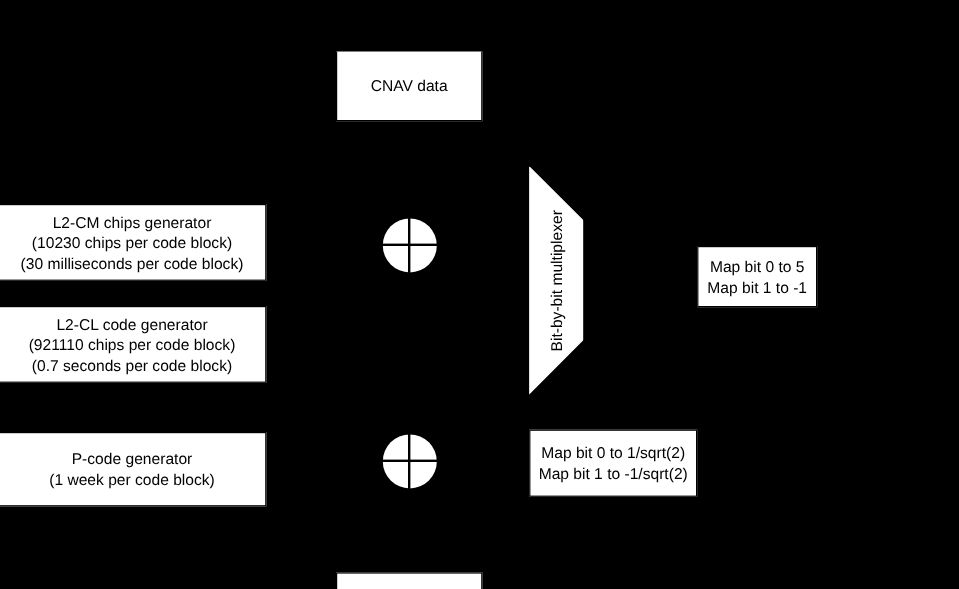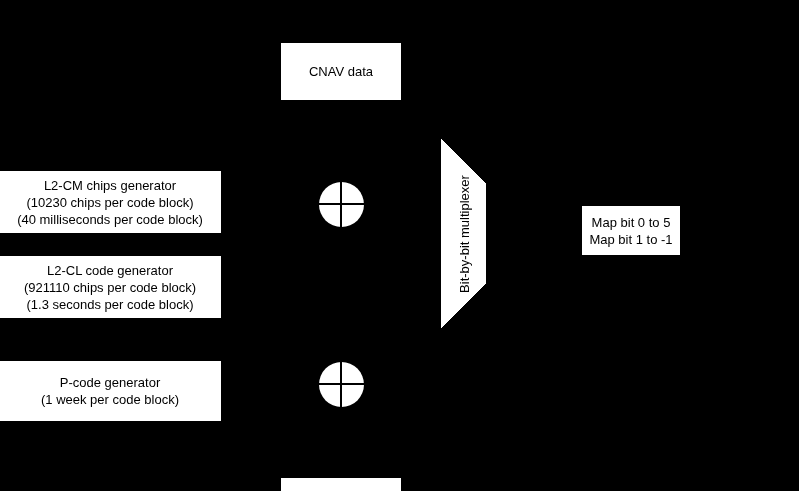--- a/index.html
+++ b/index.html
@@ -108,27 +108,27 @@
 
 <div id="canvas">
 
   <div class="box" id="box-cnav">
     <span class="line">CNAV data</span>
   </div>
 
   <div class="box" id="box-l2cm">
     <span class="line">L2-CM chips generator</span>
     <span class="line">(10230 chips per code block)</span>
-    <span class="line">(40 milliseconds per code block)</span>
+    <span class="line">(30 milliseconds per code block)</span>
   </div>
 
   <div class="box" id="box-l2cl">
     <span class="line">L2-CL code generator</span>
     <span class="line">(921110 chips per code block)</span>
-    <span class="line">(1.3 seconds per code block)</span>
+    <span class="line">(0.7 seconds per code block)</span>
   </div>
 
   <div class="box" id="box-pcode">
     <span class="line">P-code generator</span>
     <span class="line">(1 week per code block)</span>
   </div>
 
   <div class="xor" id="xor-upper"></div>
 
   <div class="xor" id="xor-lower"></div>
@@ -138,18 +138,22 @@
       <polygon points="0,0 45,45 45,144 0,189" fill="#ffffff" stroke="#ffffff" stroke-width="1"></polygon>
     </svg>
     <span class="mux-label">Bit-by-bit multiplexer</span>
   </div>
 
   <div class="box" id="box-map-one">
     <span class="line">Map bit 0 to 5</span>
     <span class="line">Map bit 1 to -1</span>
   </div>
 
+  <div class="box" id="box-map-sqrt">
+    <span class="line">Map bit 0 to 1/sqrt(2)</span>
+    <span class="line">Map bit 1 to -1/sqrt(2)</span>
+  </div>
 
   <div class="box" id="box-lnav">
     <span class="line">LNAV block</span>
   </div>
 
 </div>
 
 </body></html>

